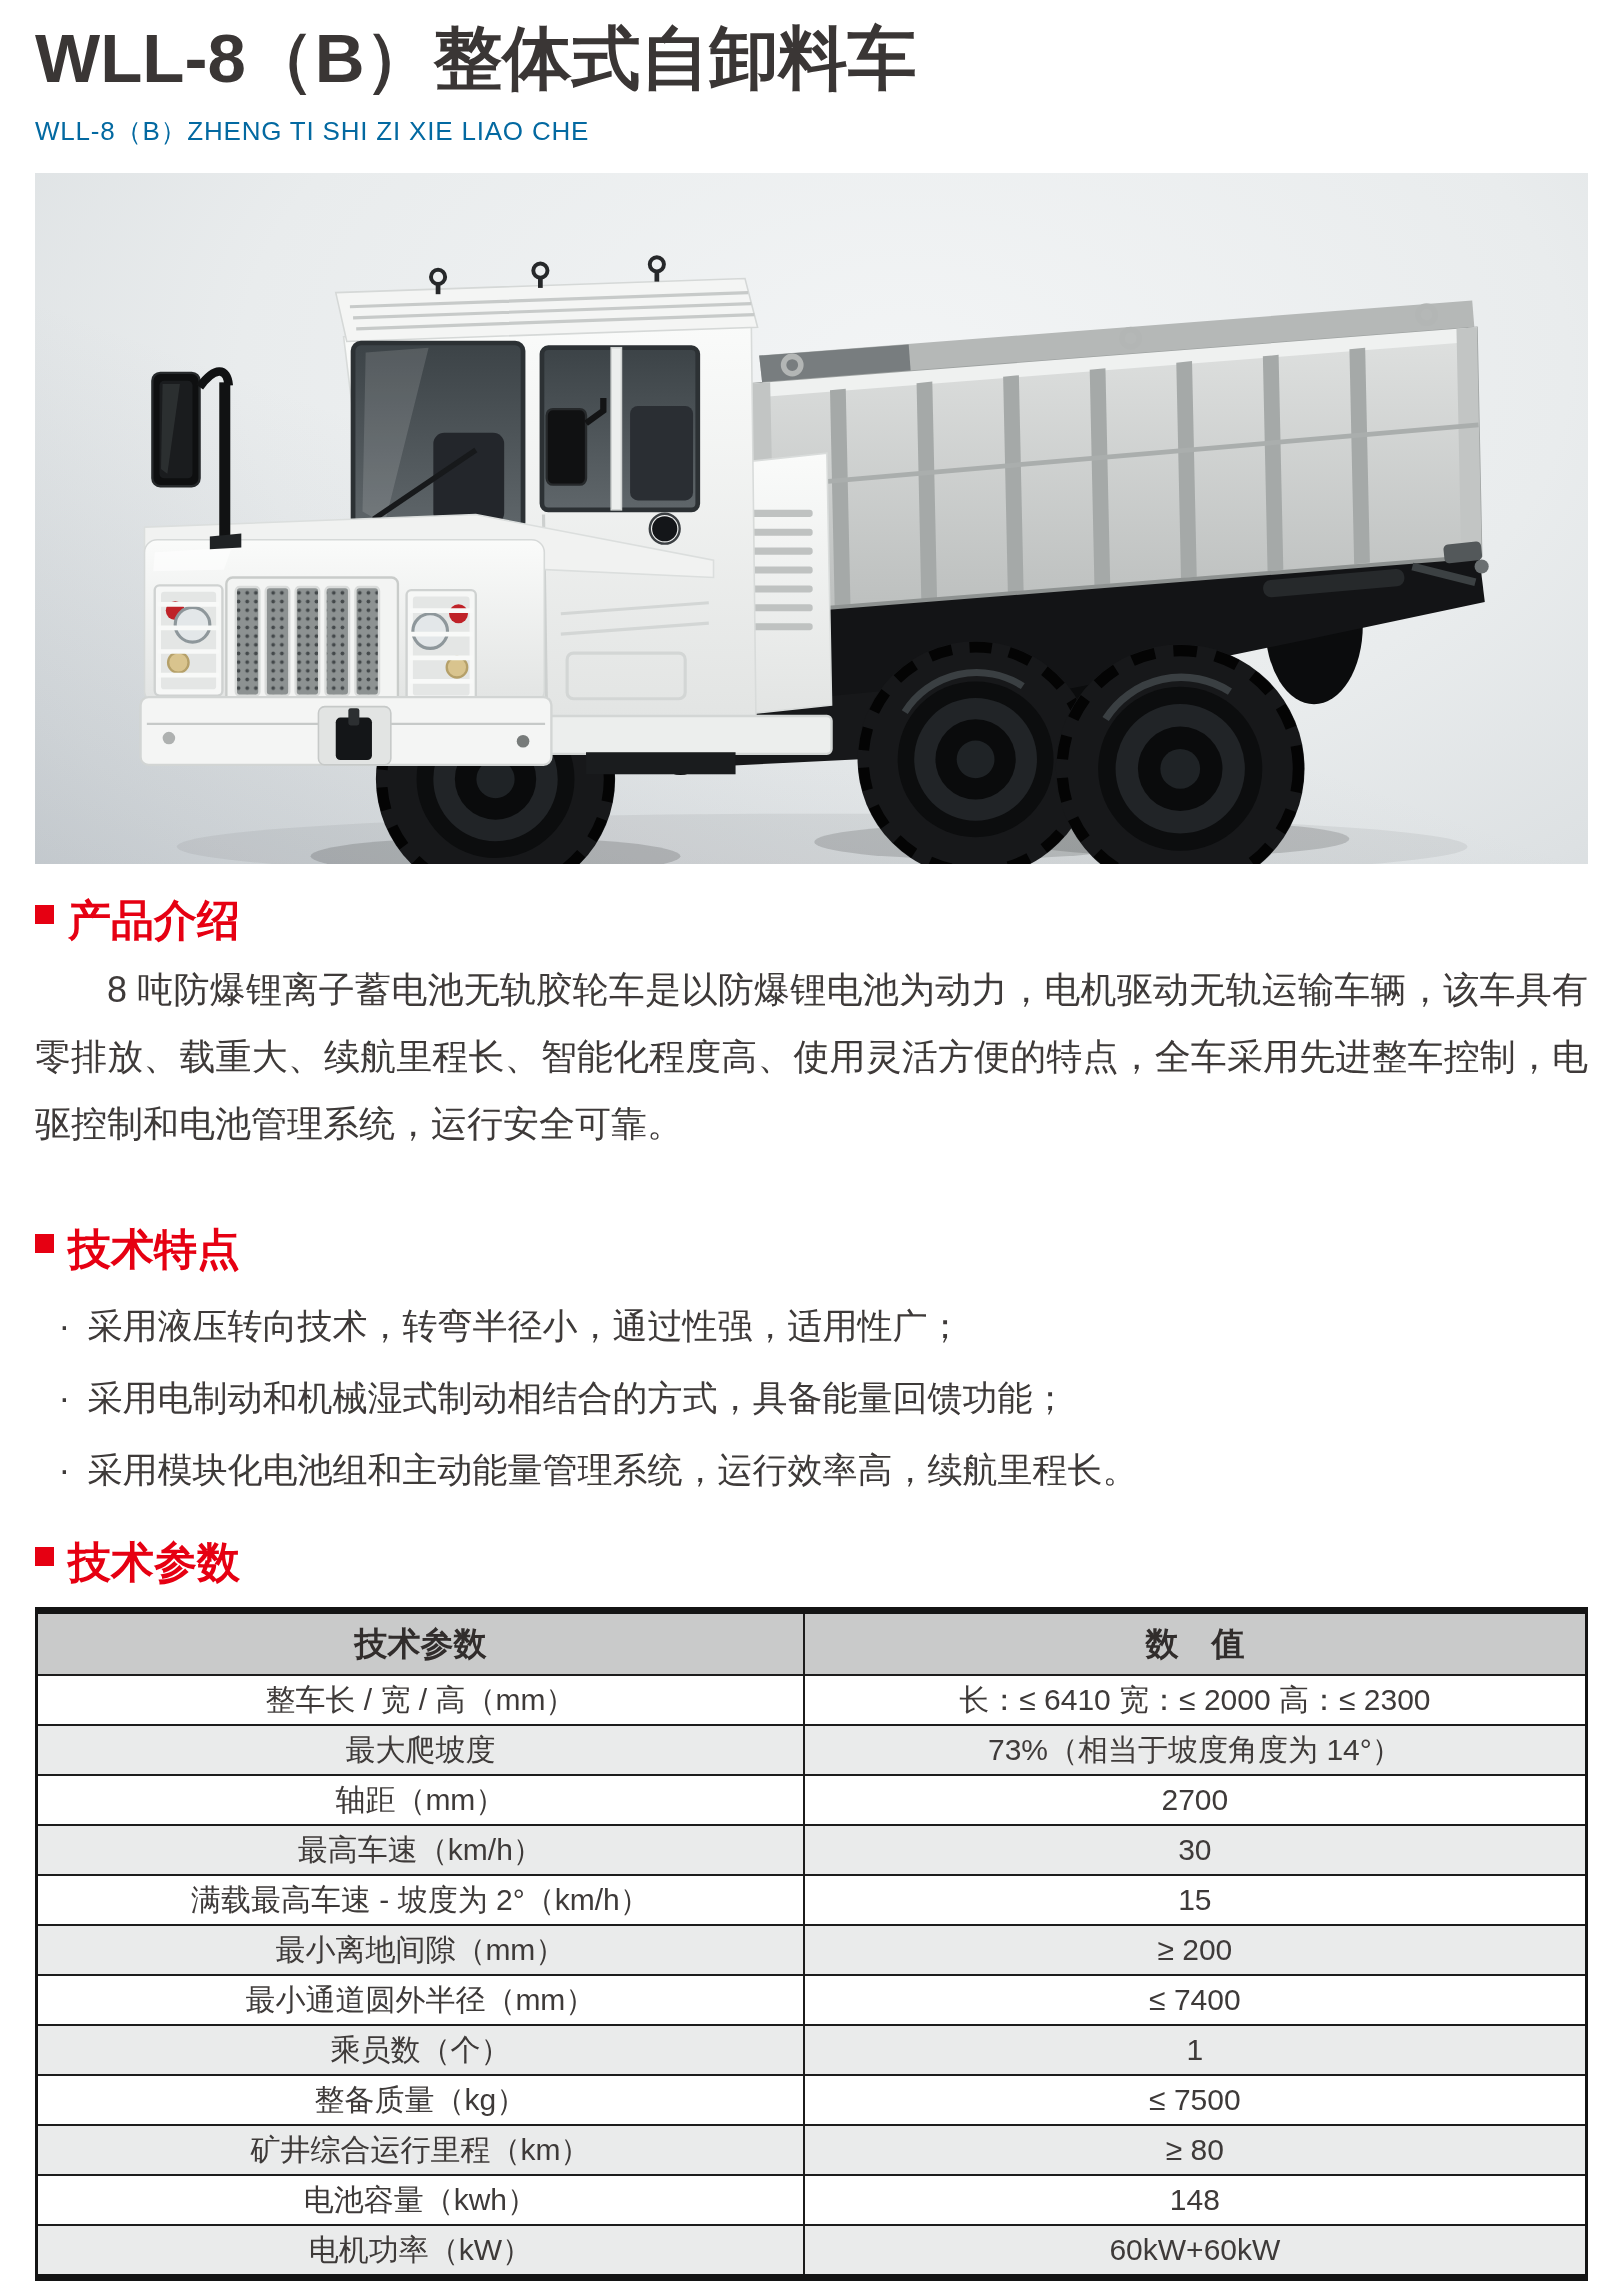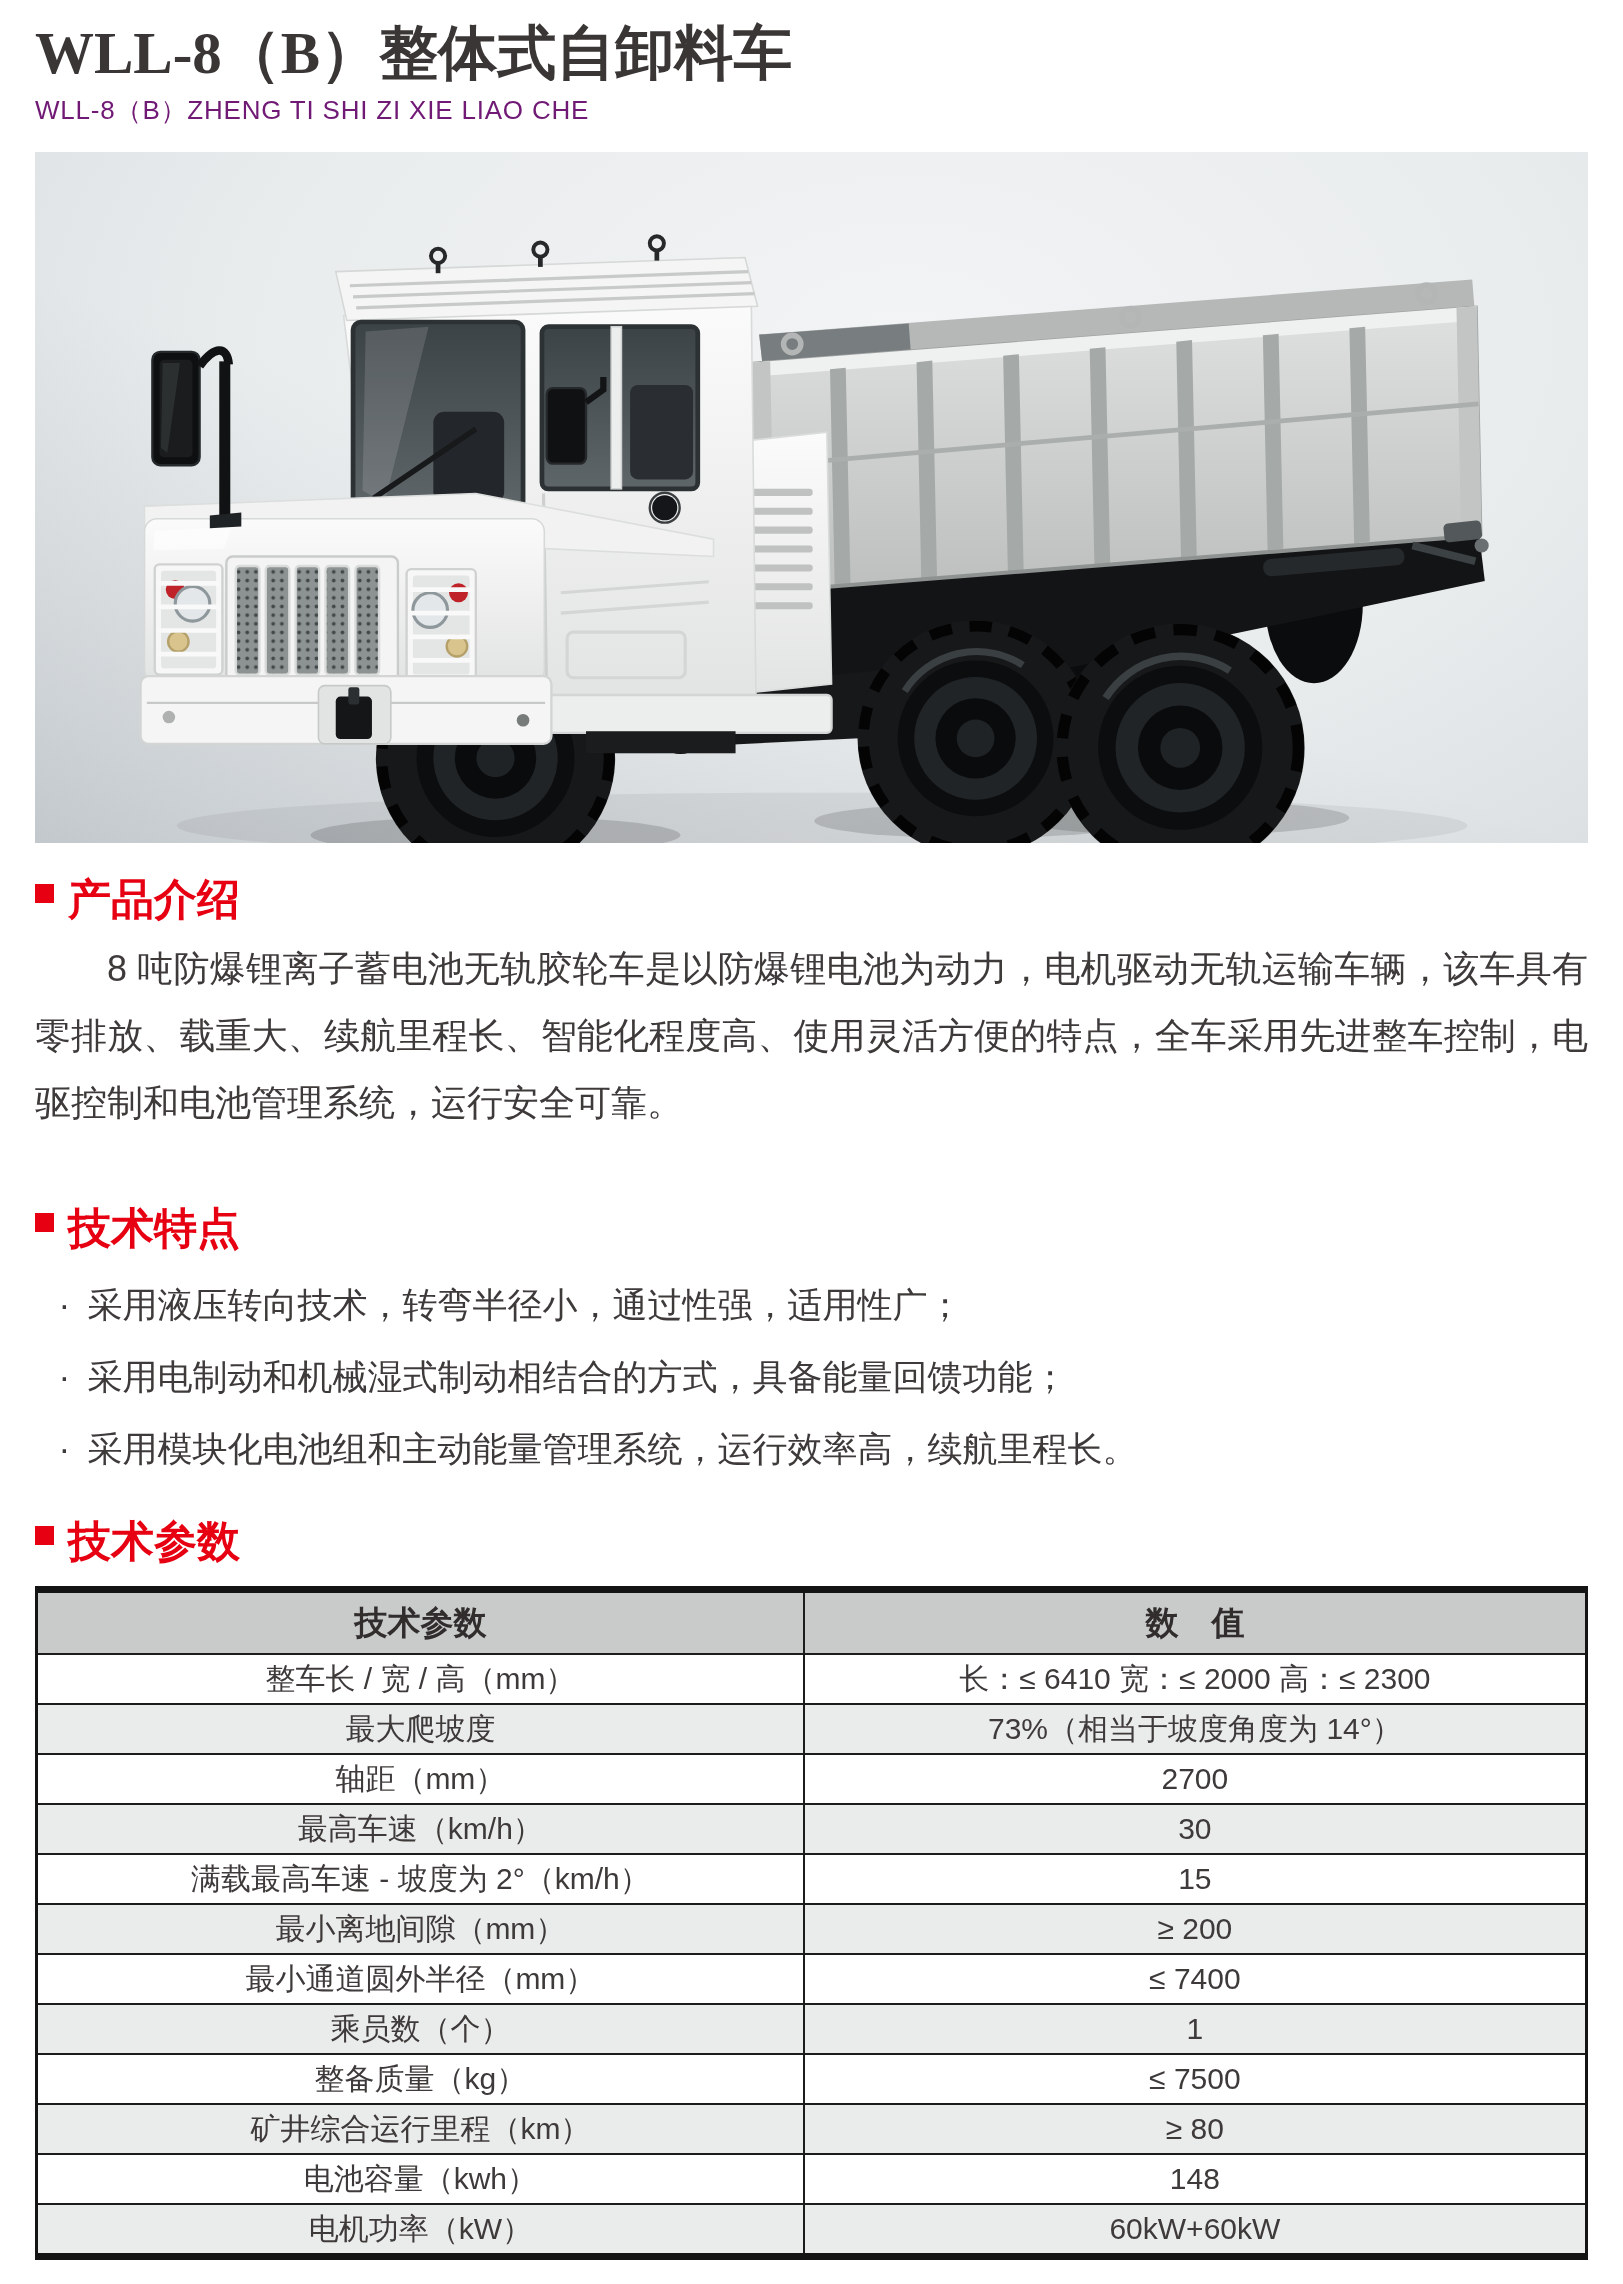--- a/index.html
+++ b/index.html
@@ -4,25 +4,25 @@
 <style>
   html,body{margin:0;padding:0;}
   body{
     width:1623px;height:2284px;overflow:hidden;background:#ffffff;
     font-family:"Liberation Sans","DejaVu Sans",sans-serif;
     color:var(--body-text,#3e3a39);
   }
   .content{padding:0 35px;}
   
   .page-title{
-    margin:20.5px 0 0;font-size:59px;line-height:1.1;font-weight:700;
-    color:#3a3635;letter-spacing:0;font-family:Liberation Serif, serif;
+    margin:20.5px 0 0;font-size:69px;line-height:1.1;font-weight:700;
+    color:#3a3635;letter-spacing:0;
   }
   .page-subtitle{
-    margin-top:8px;font-size:26px;font-weight:400;color:#701a75;letter-spacing:0.8px;
+    margin-top:18px;font-size:26px;font-weight:400;color:#0369a1;letter-spacing:0.8px;
   }
   
   .hero{
     margin-top:23.6px;height:691px;position:relative;overflow:hidden;
     background:
       linear-gradient(200deg, rgba(255,255,255,0) 55%, rgba(118,128,140,0.20) 100%),
       radial-gradient(95% 130% at 56% 28%, #f2f4f5 0%, #e9eced 45%, #dde1e3 70%, #c9ced2 100%);
   }
   .hero svg{position:absolute;left:0;top:0;width:100%;height:100%;display:block;}
   

